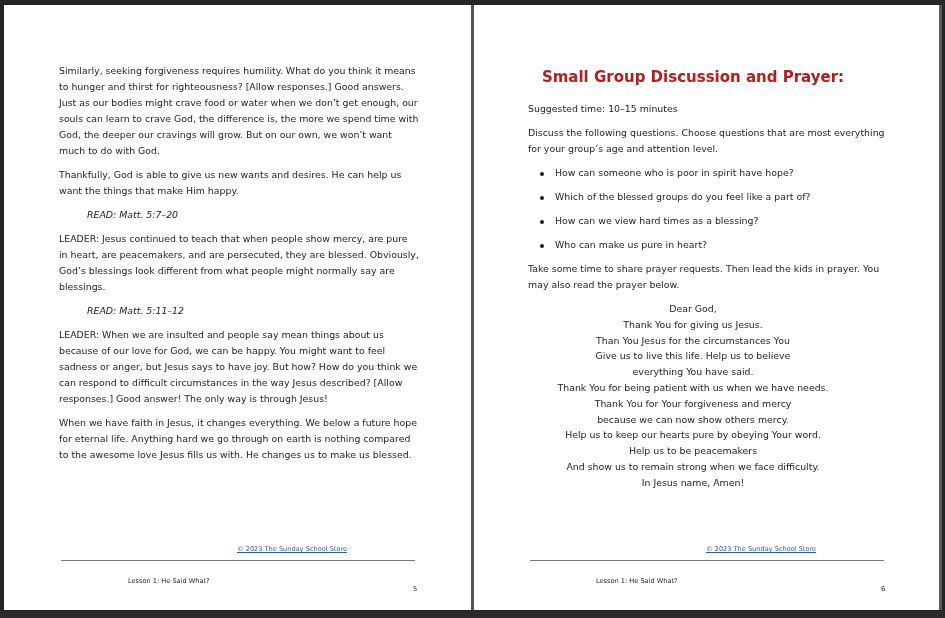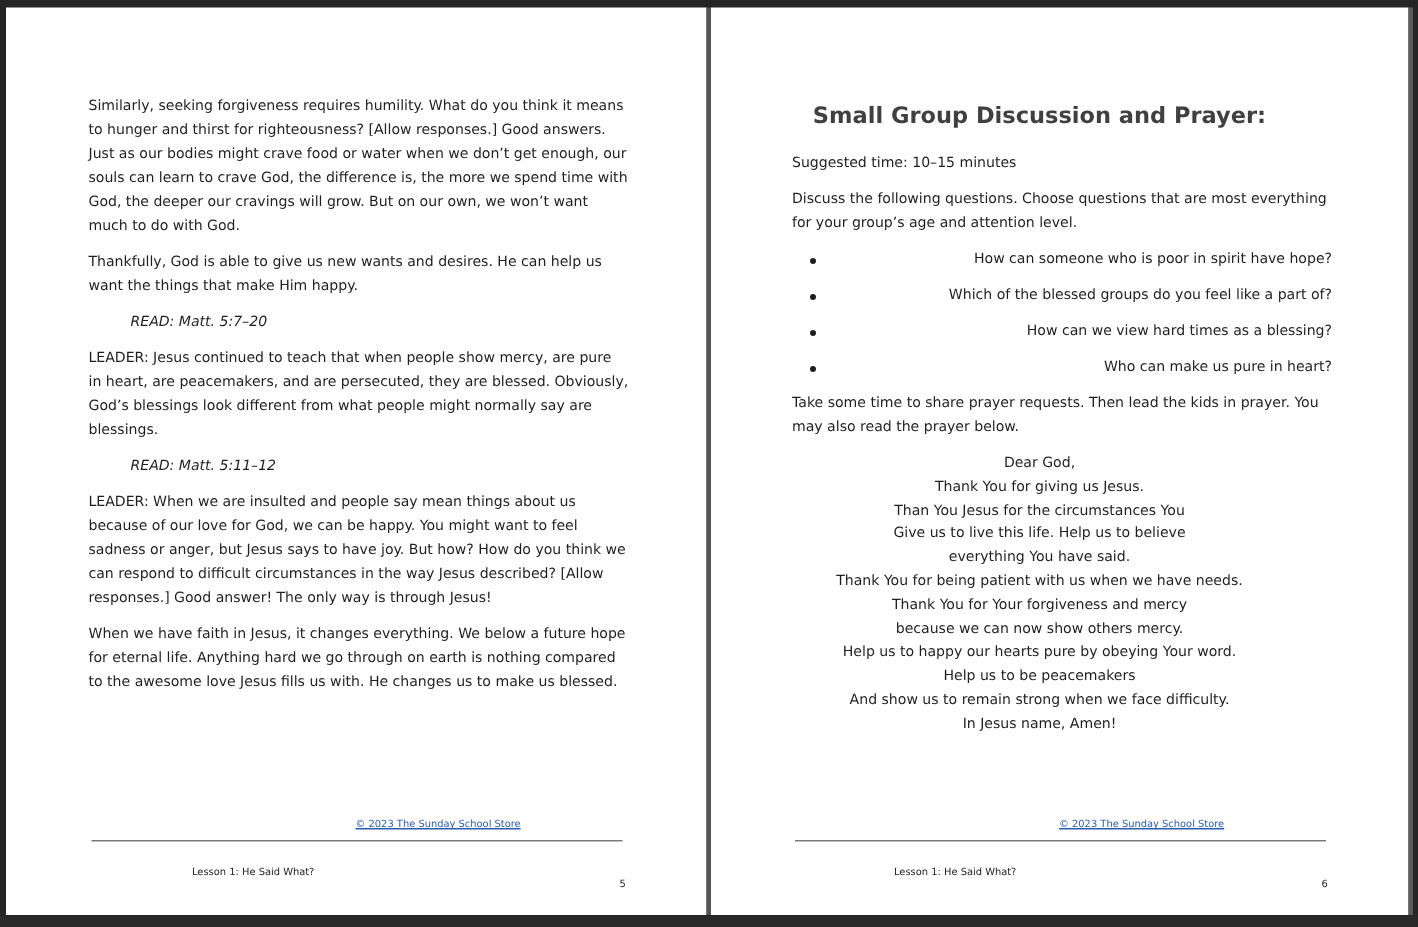--- a/index.html
+++ b/index.html
@@ -44,26 +44,26 @@
     .read {
       font-style: italic;
       margin: 0 0 8px 28px;
     }
     .title {
       text-align: center;
       font-weight: bold;
       font-size: 15px;
       line-height: 20px;
       margin: 4px 0 14px 0;
-      color: #404040;
+      color: #b91c1c;
       width: 330px;
       margin-left: 0;
     }
     ul.questions {
-      list-style: none; margin: 0 0 8px 0; padding: 0; text-align: right;
+      list-style: none; margin: 0 0 8px 0; padding: 0;
     }
     ul.questions li {
       position: relative;
       padding-left: 27px;
       margin-bottom: 8px;
     }
     ul.questions li .bullet {
       position: absolute; left: 12px; top: 7px;
       width: 4px; height: 4px; border-radius: 50%;
       background: #1f1f1f;
@@ -132,21 +132,21 @@
       <p class="para">Take some time to share prayer requests. Then lead the kids in prayer. You may also read the prayer below.</p>
       <div class="prayer">
         <div>Dear God,</div>
         <div>Thank You for giving us Jesus.</div>
         <div>Than You Jesus for the circumstances You</div>
         <div>Give us to live this life. Help us to believe</div>
         <div>everything You have said.</div>
         <div>Thank You for being patient with us when we have needs.</div>
         <div>Thank You for Your forgiveness and mercy</div>
         <div>because we can now show others mercy.</div>
-        <div>Help us to happy our hearts pure by obeying Your word.</div>
+        <div>Help us to keep our hearts pure by obeying Your word.</div>
         <div>Help us to be peacemakers</div>
         <div>And show us to remain strong when we face difficulty.</div>
         <div>In Jesus name, Amen!</div>
       </div>
     </div>
     <div class="footer-rule"></div>
     <span class="footer-lesson">Lesson 1: He Said What?</span>
     <span class="footer-link">© 2023 The Sunday School Store</span>
     <span class="footer-page">6</span>
   </div>

